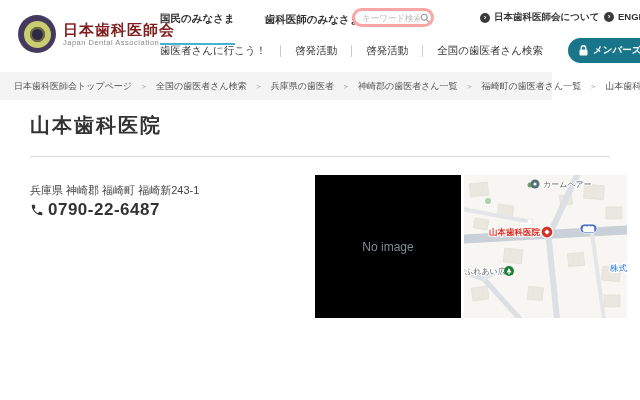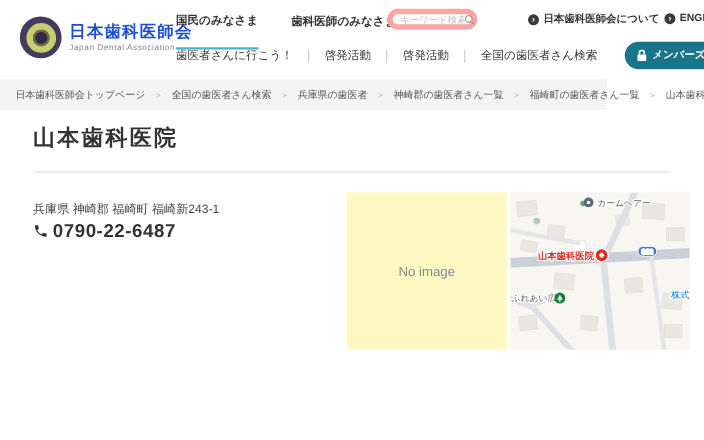--- a/index.html
+++ b/index.html
@@ -6,27 +6,27 @@
   html,body { width:640px; height:400px; }
   body { font-family:"Liberation Sans","DejaVu Sans",sans-serif; background:#fff; color:#333; overflow:hidden; }
   .page { position:relative; width:640px; height:400px; background:#fff; }
 
   
   .header { position:absolute; top:0; left:0; width:640px; height:72px; background:#fff; }
   .logo { position:absolute; left:18px; top:15px; display:flex; align-items:center; gap:7px; cursor:pointer; }
   .emblem { width:38px; height:38px; border-radius:50%; background:#433a5e; display:flex; align-items:center; justify-content:center; }
   .emblem .ring { width:27px; height:27px; border-radius:50%; background:#c9cc6f; display:flex; align-items:center; justify-content:center; }
   .emblem .core { width:15px; height:15px; border-radius:50%; background:#2e2a44; box-shadow:0 0 0 2px #6e6a46 inset; }
-  .logo-title { font-size:15px; font-weight:700; color:#1d4ed8; letter-spacing:1px; line-height:1.15; }
+  .logo-title { font-size:15px; font-weight:700; color:#7f1d1d; letter-spacing:1px; line-height:1.15; }
   .logo-sub { font-size:7.5px; color:#888; letter-spacing:.5px; }
 
   .nav-top { position:absolute; left:160px; top:12px; display:flex; align-items:center; }
   .nav1 { font-size:10.5px; color:#333; font-weight:700; text-decoration:none; padding-bottom:17px; margin-right:30px; cursor:pointer; }
   .nav1.active { border-bottom:2px solid #45b2d2; }
-  .search { position:absolute; left:352px; top:8px; width:82px; height:19px; border:5px solid #fca5a5; border-radius:10px; background:#fcfcfc; display:flex; align-items:center; padding:0 7px; }
+  .search { position:absolute; left:352px; top:8px; width:82px; height:19px; border:3px solid #fca5a5; border-radius:10px; background:#fcfcfc; display:flex; align-items:center; padding:0 7px; }
   .search input { border:none; outline:none; background:transparent; width:58px; font-size:8.5px; color:#555; font-family:inherit; }
   .search input::placeholder { color:#c2c2c2; }
   .search svg { flex:none; }
   .util { position:absolute; top:11px; display:flex; align-items:center; gap:4px; font-size:9.5px; color:#333; font-weight:700; text-decoration:none; cursor:pointer; }
   .util-about { left:480px; }
   .util-english { left:604px; }
   .circ { width:10px; height:10px; border-radius:50%; background:#3a3a3a; color:#fff; font-size:8px; line-height:10px; text-align:center; display:inline-block; font-weight:700; }
 
   .nav-bottom { position:absolute; left:160px; top:41px; display:flex; align-items:center; height:20px; }
   .nav2 { font-size:10.5px; color:#333; text-decoration:none; padding:0 14px; cursor:pointer; white-space:nowrap; }
@@ -39,21 +39,21 @@
   .crumb { color:#555; text-decoration:none; cursor:pointer; white-space:nowrap; }
   .crumb.current { cursor:default; }
   .crumb:not(.current)::after { content:"＞"; color:#999; font-size:8px; margin:0 8px; }
 
   
   .page-title { position:absolute; left:30px; top:112px; font-size:20px; font-weight:600; color:#333; letter-spacing:2px; }
   .title-rule { position:absolute; left:30px; top:156px; width:580px; height:1px; background:#ddd; }
   .address { position:absolute; left:30px; top:183px; font-size:11px; color:#444; }
   .phone { position:absolute; left:30px; top:200px; display:flex; align-items:center; gap:4px; font-size:17px; font-weight:700; color:#333; letter-spacing:.5px; cursor:pointer; }
 
-  .noimage { position:absolute; left:315px; top:175px; width:146px; height:143px; background:#fef9c3; display:flex; align-items:center; justify-content:center; font-size:12px; color:#7d8b94; }
+  .noimage { position:absolute; left:315px; top:175px; width:146px; height:143px; background:#000000; display:flex; align-items:center; justify-content:center; font-size:12px; color:#7d8b94; }
   .map { position:absolute; left:464px; top:175px; width:163px; height:143px; overflow:hidden; cursor:pointer; background:#f7f6f2; }
   .map svg { display:block; }
   .map text { font-family:"Liberation Sans","DejaVu Sans",sans-serif; paint-order:stroke; stroke:#ffffff; stroke-width:2px; }
 </style>
 </head>
 <body>
 
 <div class="page">
 
   <header class="header">

